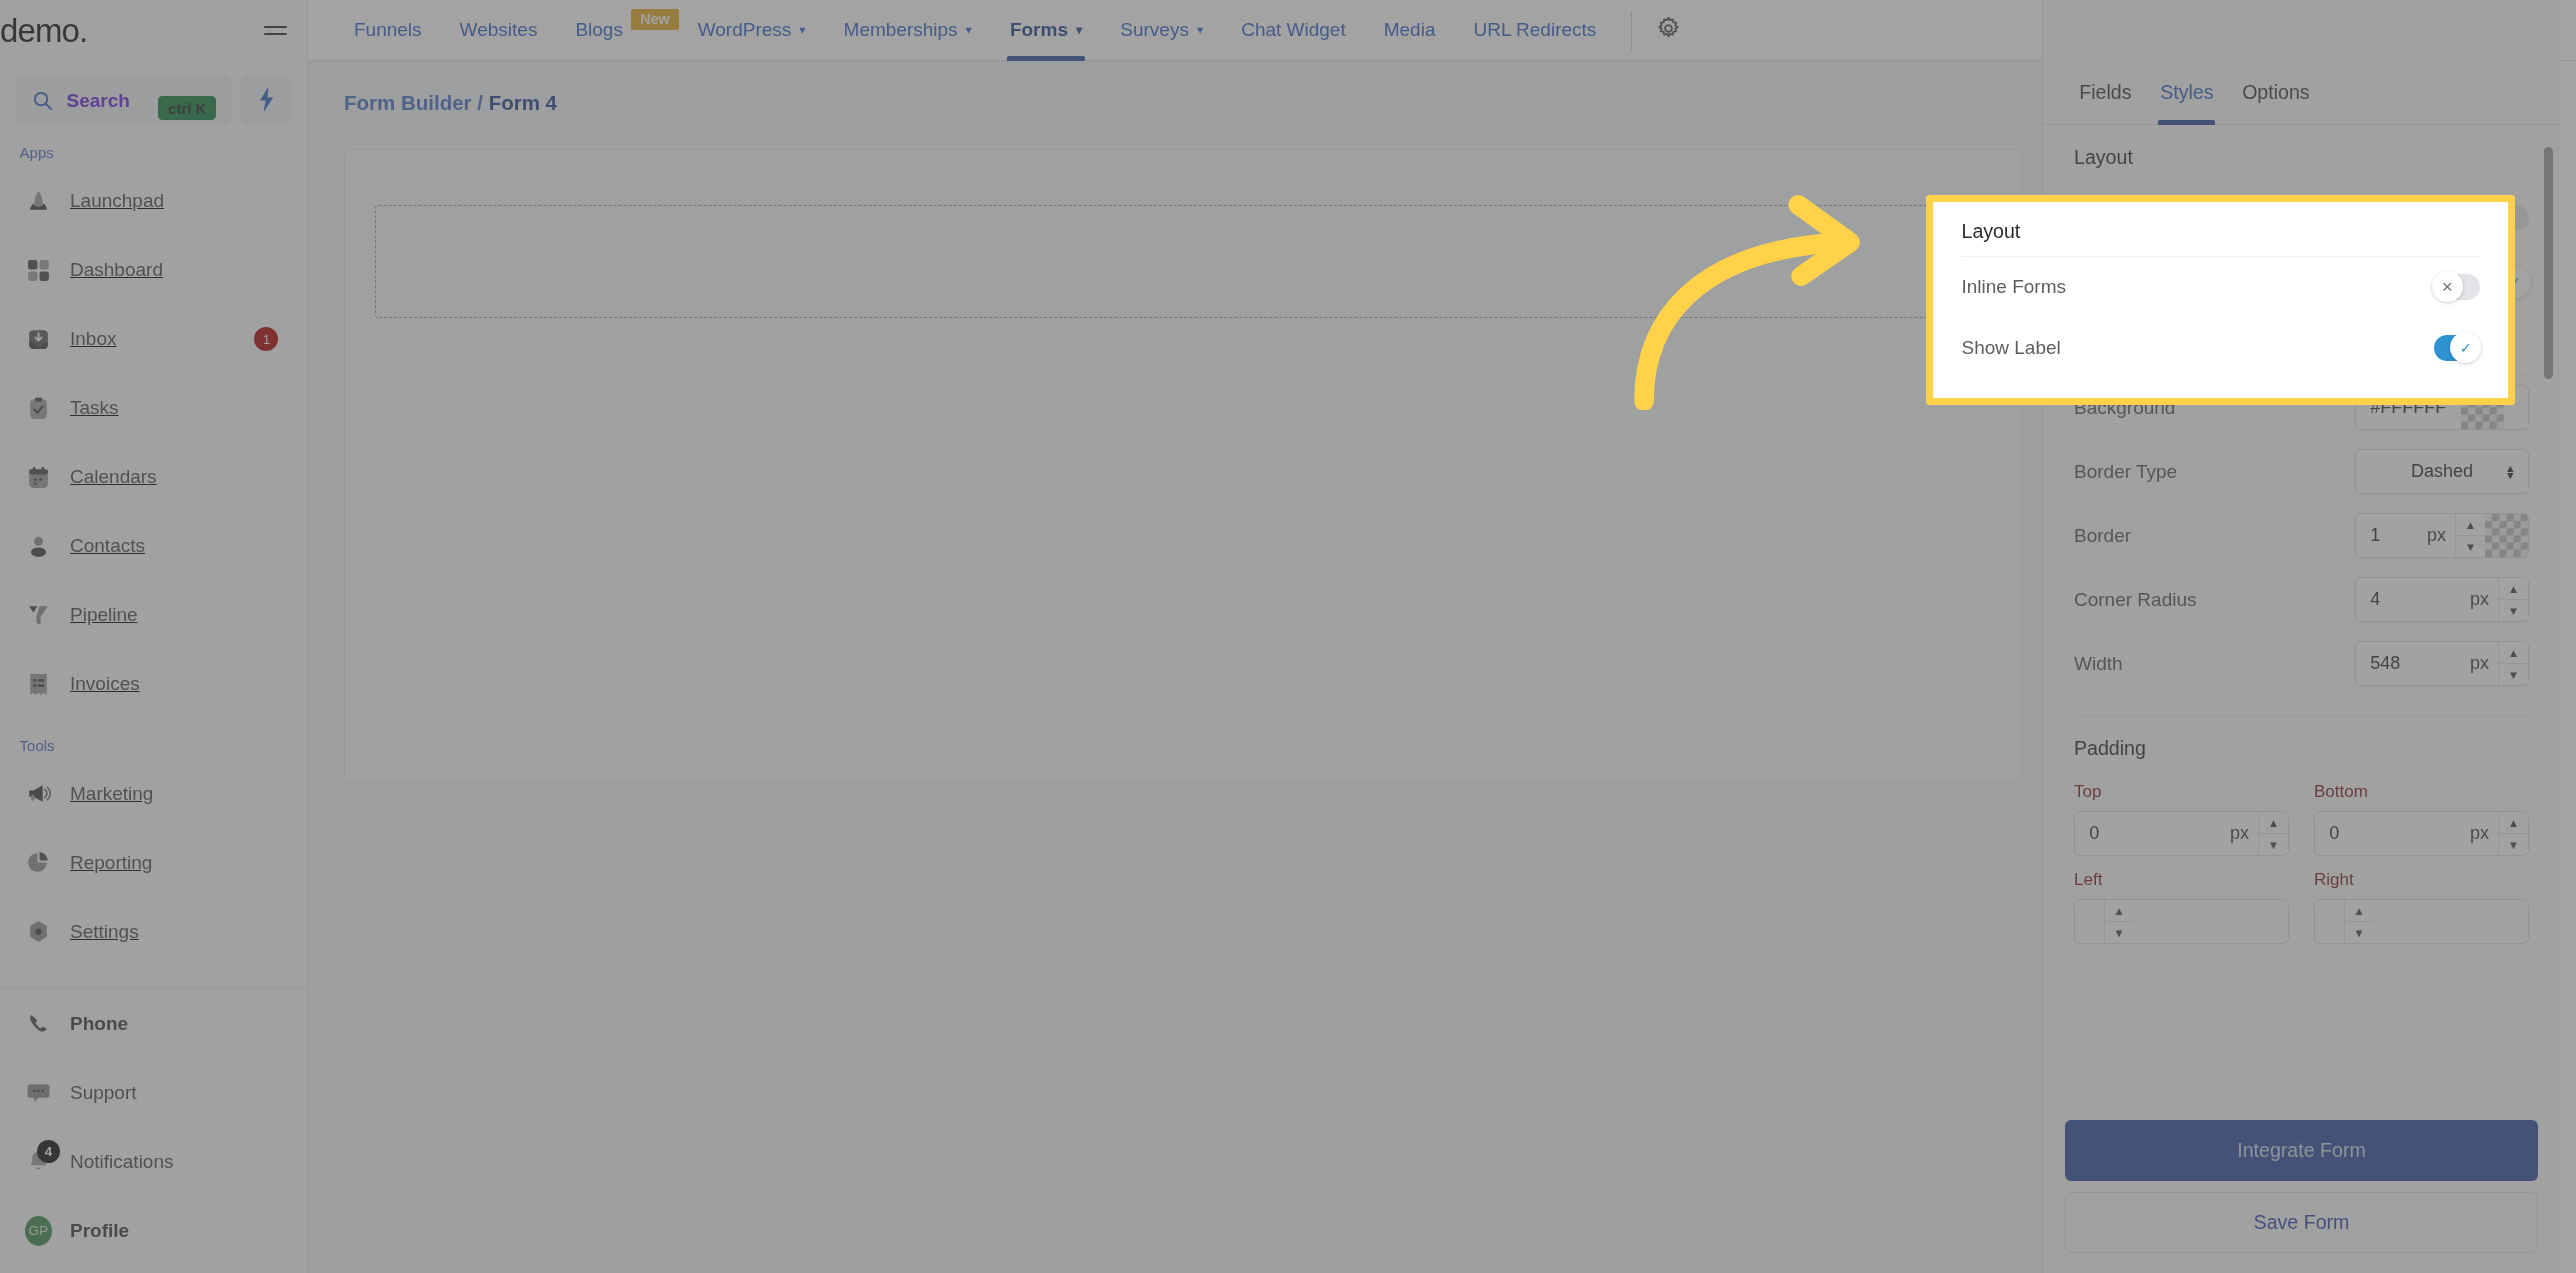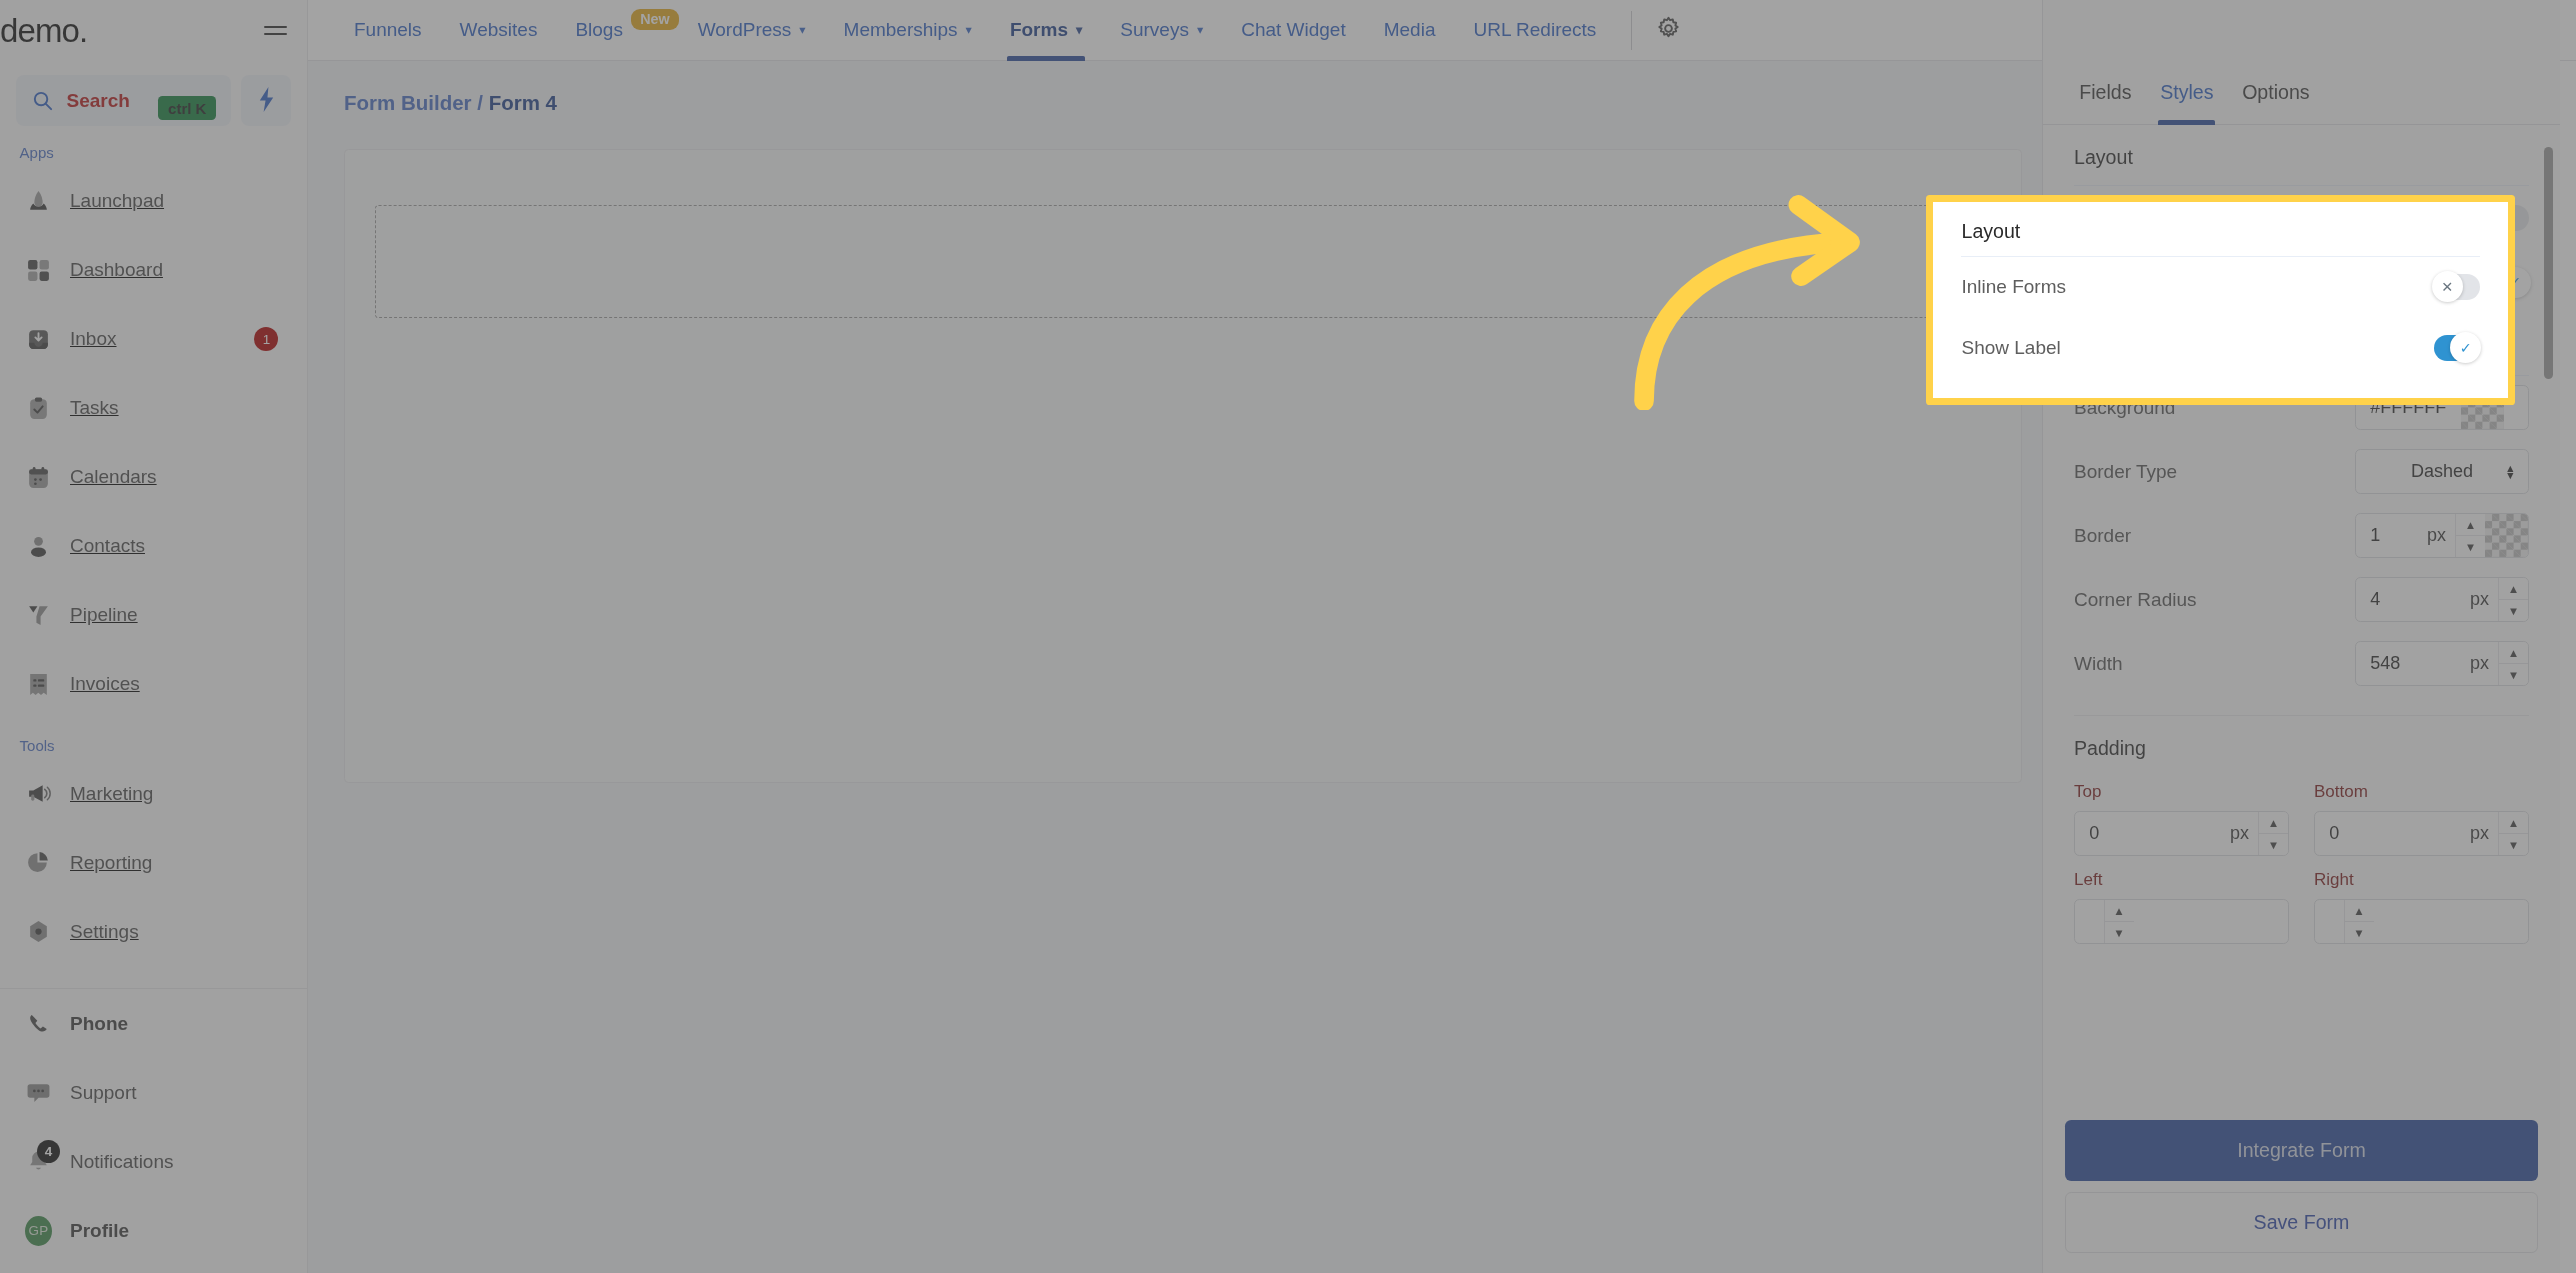--- a/index.html
+++ b/index.html
@@ -42,21 +42,21 @@
   .hamburger i:nth-child(2) { width: 23px; }
 
   .search-row {
     display: flex; gap: 9.8px; padding: 0 16px; margin-top: 14.3px; align-items: center;
   }
   .search-box {
     flex: 1; height: 51px; background: #eef1f7; border-radius: 8px;
     display: flex; align-items: center; padding: 0 15px; gap: 12.5px; cursor: pointer;
   }
   .search-icon svg { display: block; }
-  .search-label { color: #b91c1c; font-size: 19px; font-weight: 600; flex: 1; }
+  .search-label { color: #6d28d9; font-size: 19px; font-weight: 600; flex: 1; }
   .kbd {
     background: #15803d; color: #222; font-size: 15px; border-radius: 4.5px;
     padding: 3.6px 9.8px; font-weight: 700; margin-top: 15px;
   }
   .bolt-box {
     width: 50px; height: 51px; background: #eef1f7; border-radius: 8px;
     display: flex; align-items: center; justify-content: center; cursor: pointer;
   }
 
   .section-label {
@@ -101,21 +101,21 @@
     cursor: pointer; white-space: nowrap;
   }
   .tnav.active { color: #22438c; font-weight: 700; }
   .tnav.active::after {
     content: ""; position: absolute; left: 16px; right: 16px; bottom: 0;
     height: 4.5px; background: #2b4c9b; border-radius: 1.8px 1.8px 0 0;
   }
   .caret { font-size: 12.5px; line-height: 1; opacity: .95; }
   .pill-new {
     background: #e5a81d; color: #ffffff; font-size: 14.3px; font-weight: 600;
-    border-radius: 9px; padding: 2.7px 9px; position: relative; top: -10.7px; margin-left: -10.7px;
+    border-radius: 2px; padding: 2.7px 9px; position: relative; top: -10.7px; margin-left: -10.7px;
   }
   .tnav-sep { width: 0.9px; height: 39px; background: #cfcfd3; margin: 0 16px; }
   .gear-btn { display: flex; align-items: center; justify-content: center; cursor: pointer; padding: 0 7.1px; }
 
   
   #main {
     position: absolute; left: 308px; top: 61px; right: 518px; bottom: 0;
     background: #f2f3f5; padding: 30px 36px;
   }
   .breadcrumb { font-size: 20.5px; font-weight: 700; color: #4a6fc4; margin-bottom: 34px; }

